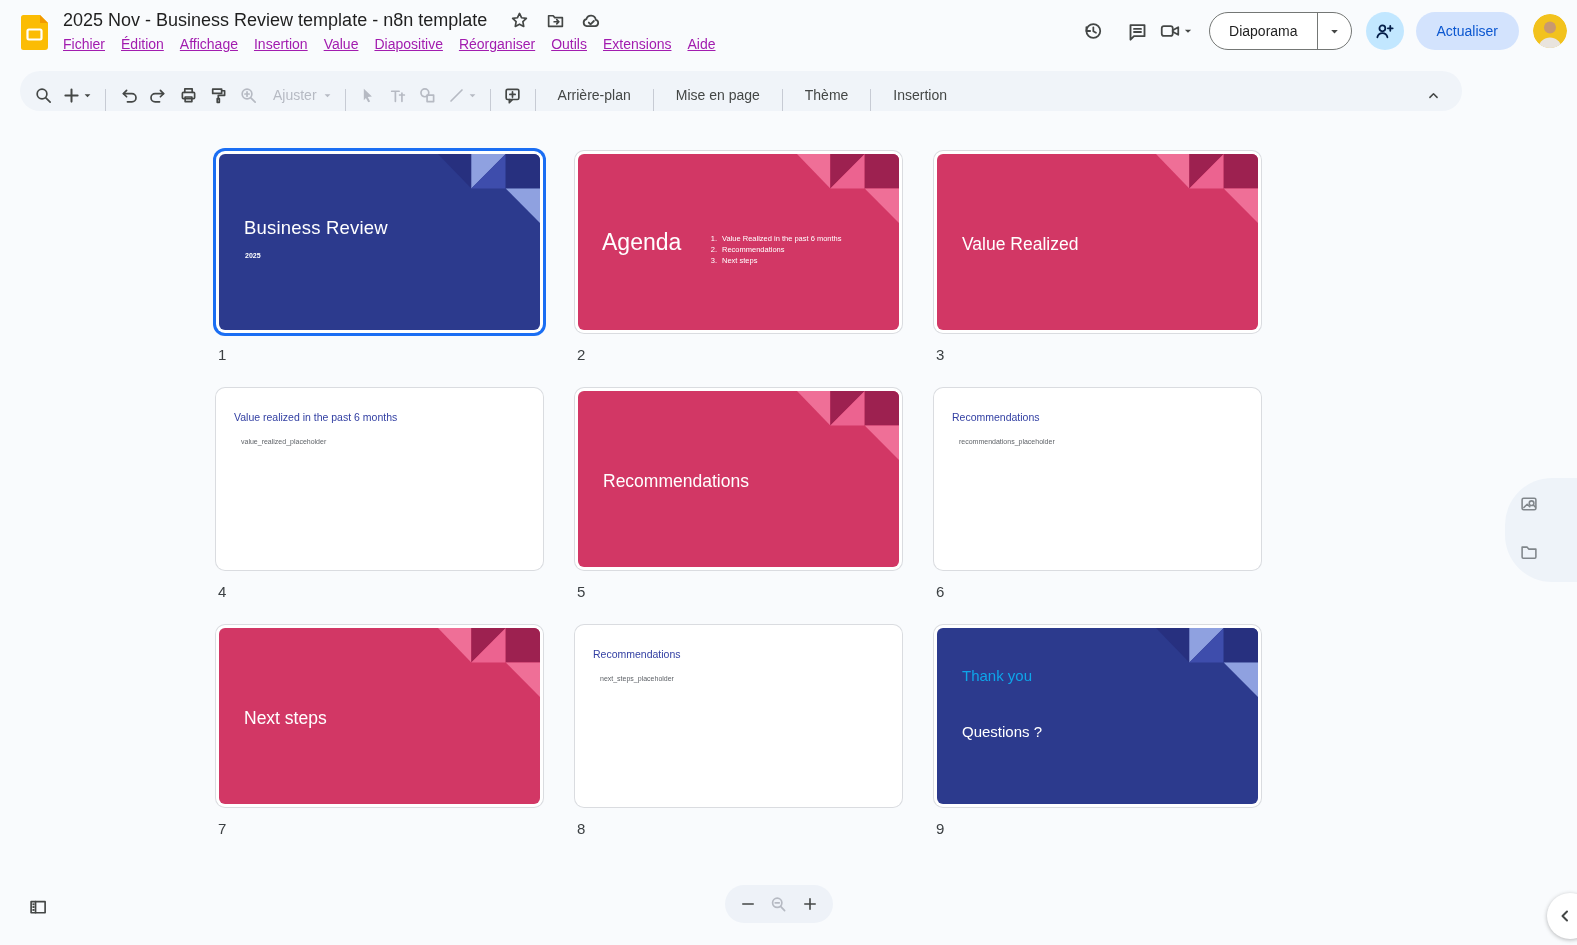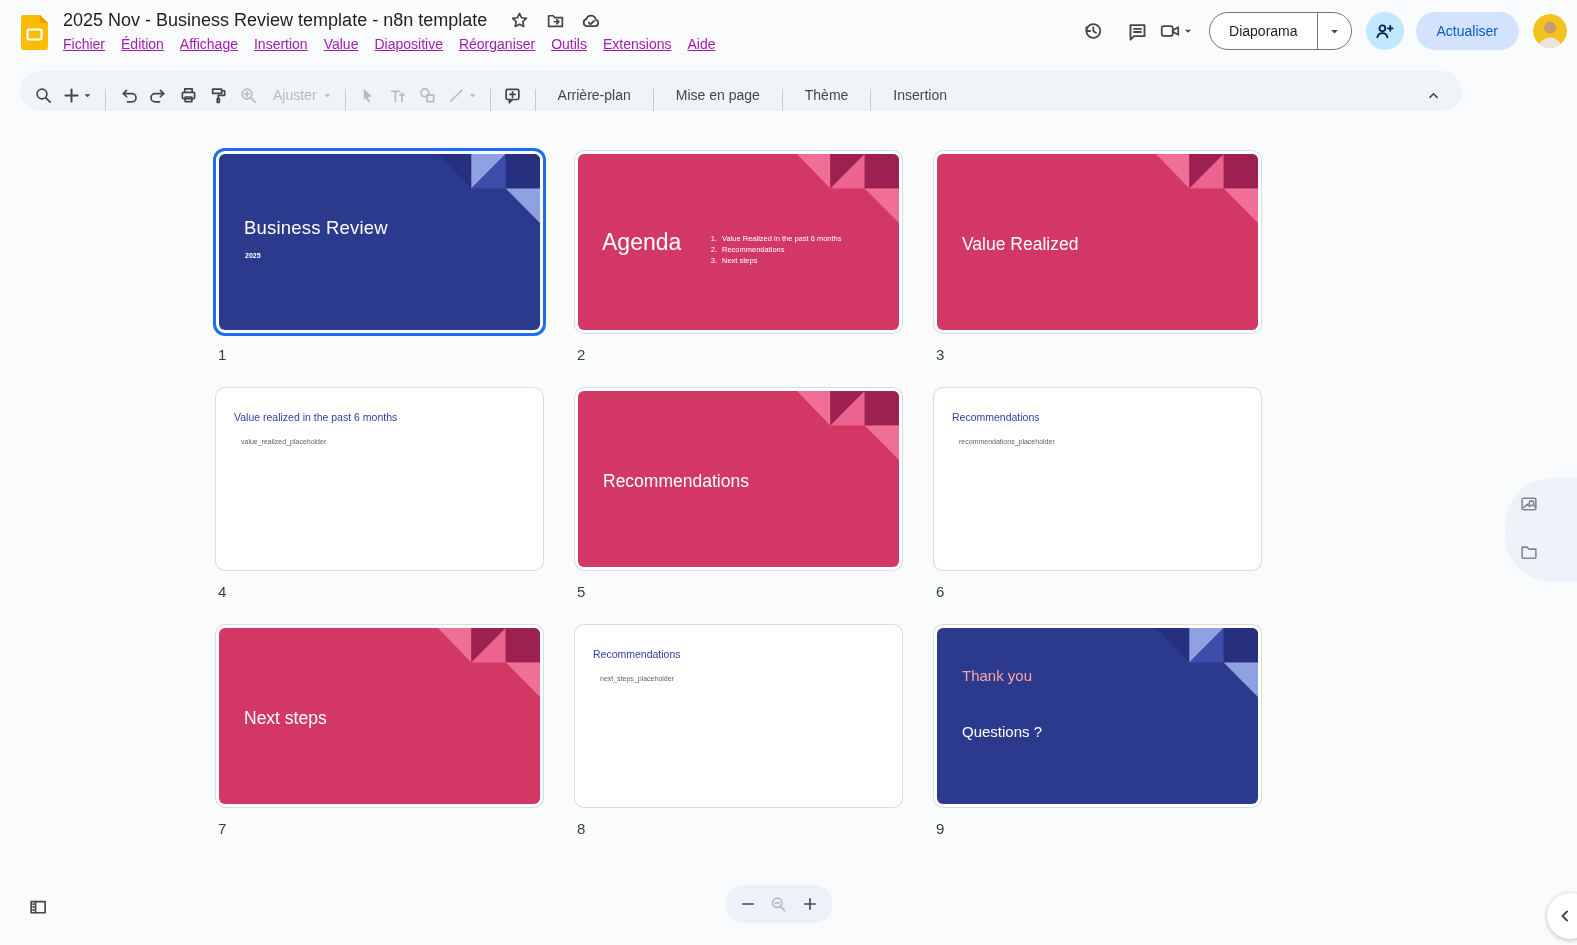--- a/index.html
+++ b/index.html
@@ -52,21 +52,21 @@
 
   .s-title { position:absolute; left:25px; top:63px; font-size:18.5px; font-weight:500; color:#fff; letter-spacing:.2px; }
   .s-sub   { position:absolute; left:26px; top:98px; font-size:7px; font-weight:700; color:#fff; }
   .agenda-title { position:absolute; left:24px; top:75px; font-size:23px; color:#fff; }
   .agenda-list  { position:absolute; left:128px; top:79px; color:#fff; }
   .agenda-item  { display:flex; font-size:7.5px; font-weight:500; line-height:11px; }
   .agenda-item .n { width:11px; text-align:right; margin-right:5px; flex:none; }
   .sec-title { position:absolute; left:25px; top:80px; font-size:17.5px; color:#fff; }
   .w-title { position:absolute; left:15px; top:20px; font-size:10.5px; font-weight:500; }
   .w-body  { position:absolute; left:22px; top:47px; font-size:7px; color:#5f6368; }
-  .t-line1 { position:absolute; left:25px; top:39px; font-size:15px; font-weight:500; color:#fca5a5; }
+  .t-line1 { position:absolute; left:25px; top:39px; font-size:15px; font-weight:500; color:#0ea5e9; }
   .t-line2 { position:absolute; left:25px; top:95px; font-size:15px; font-weight:500; color:#fff; }
 
   
   .zoom-pill { position:absolute; left:725px; top:885px; width:108px; height:38px; background:#eef2f8; border-radius:19px; display:flex; align-items:center; justify-content:space-around; padding:0 8px; }
   .zoom-pill .zb { width:26px; height:26px; display:flex; align-items:center; justify-content:center; cursor:pointer; }
   .film-toggle { position:absolute; left:26px; top:895px; width:24px; height:24px; display:flex; align-items:center; justify-content:center; cursor:pointer; }
   .side-pill { position:absolute; right:-18px; top:478px; width:90px; height:104px; background:#eef3f9; border-radius:47px 0 0 47px; }
   .side-pill .sp-btn { position:absolute; left:10px; width:28px; height:28px; display:flex; align-items:center; justify-content:center; cursor:pointer; }
   .panel-fab { position:absolute; right:-16px; top:893px; width:46px; height:46px; background:#fff; border-radius:50%; box-shadow:0 1px 4px rgba(0,0,0,.28); cursor:pointer; }
   .panel-fab svg { position:absolute; left:9px; top:14px; }

